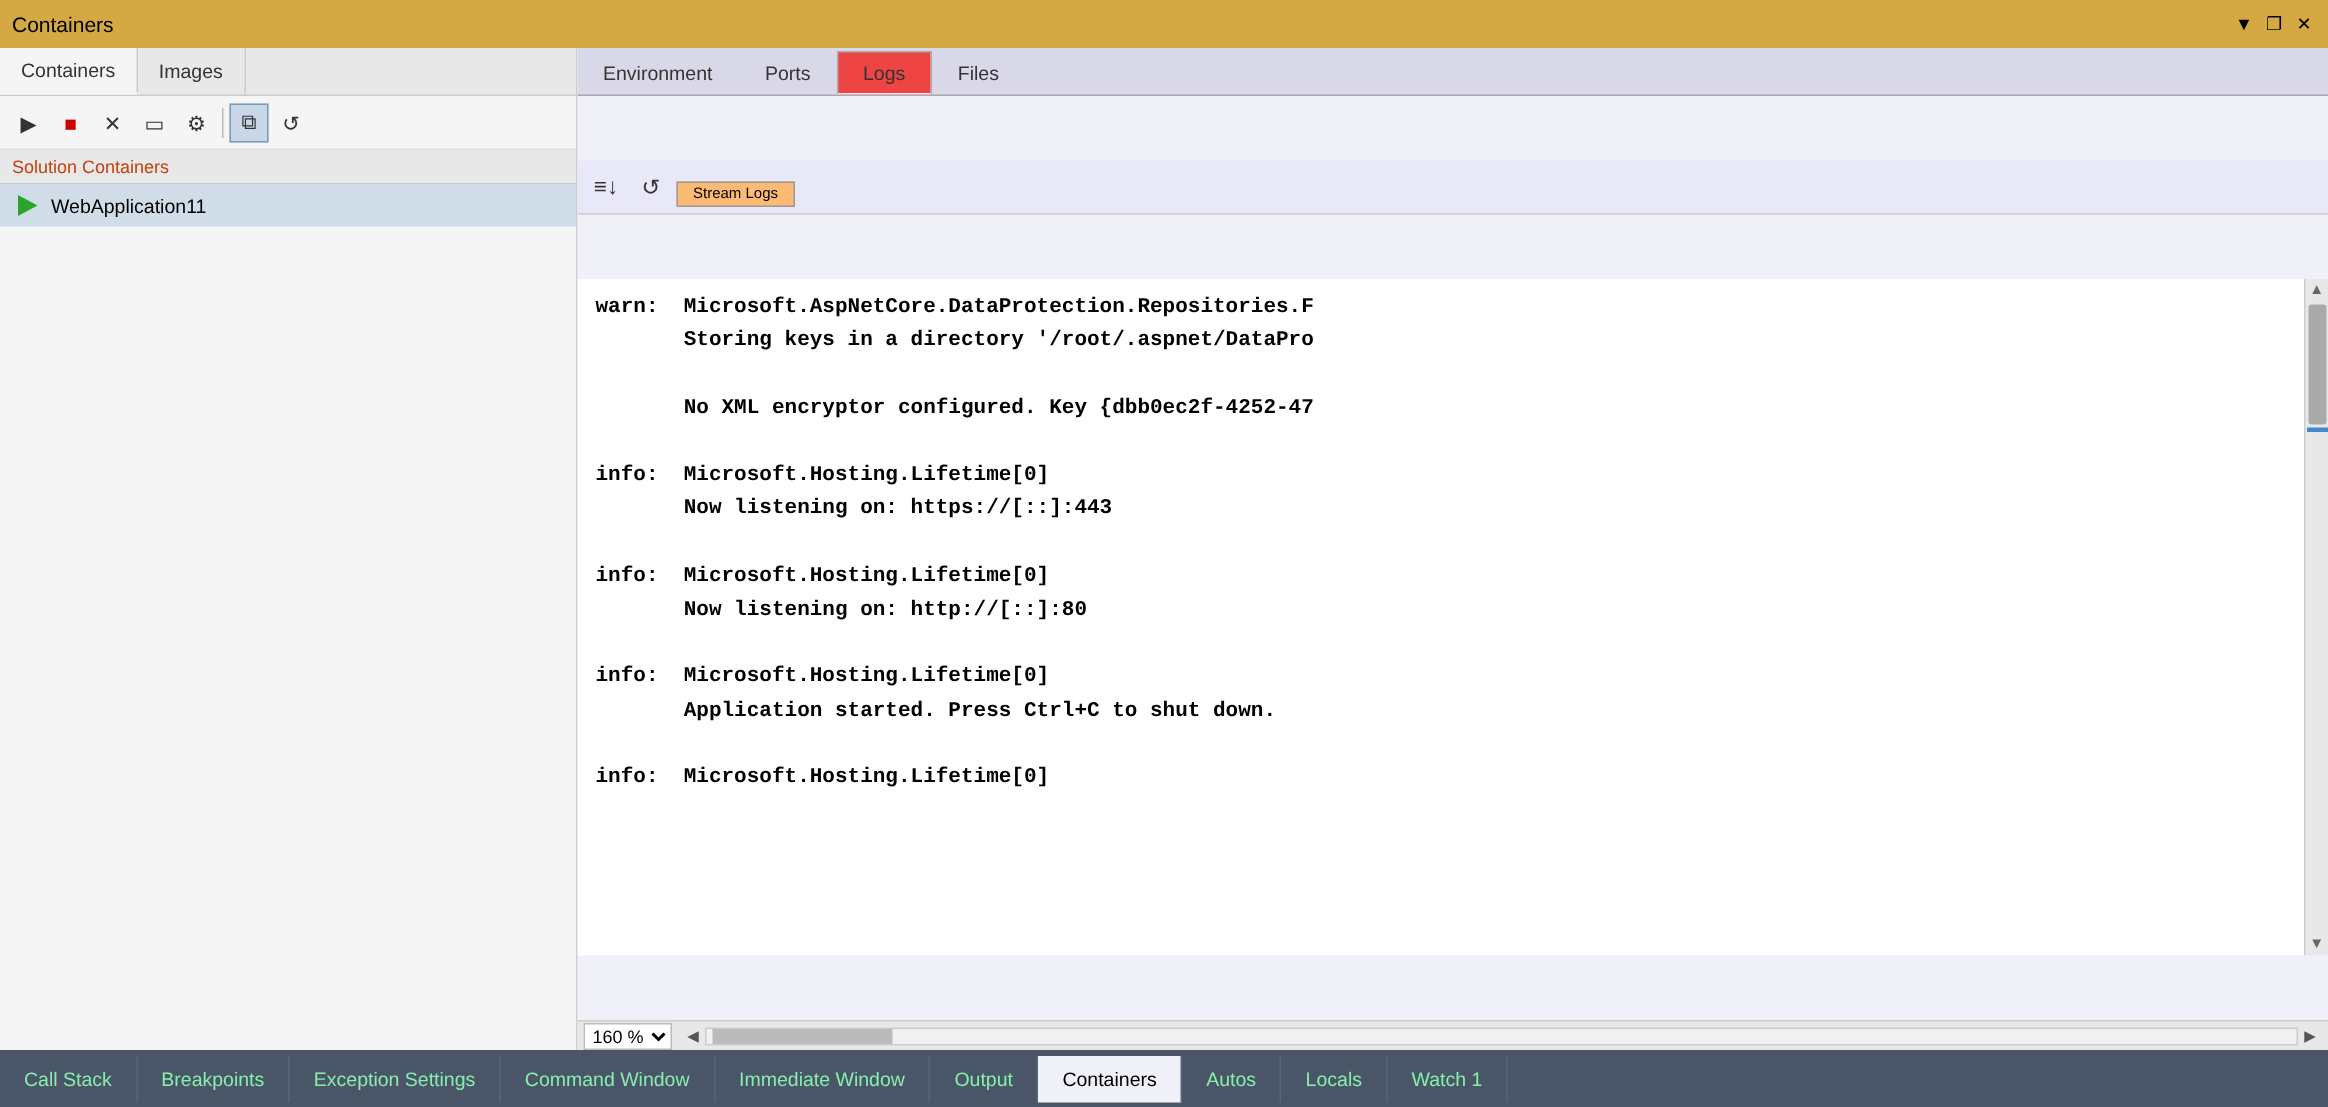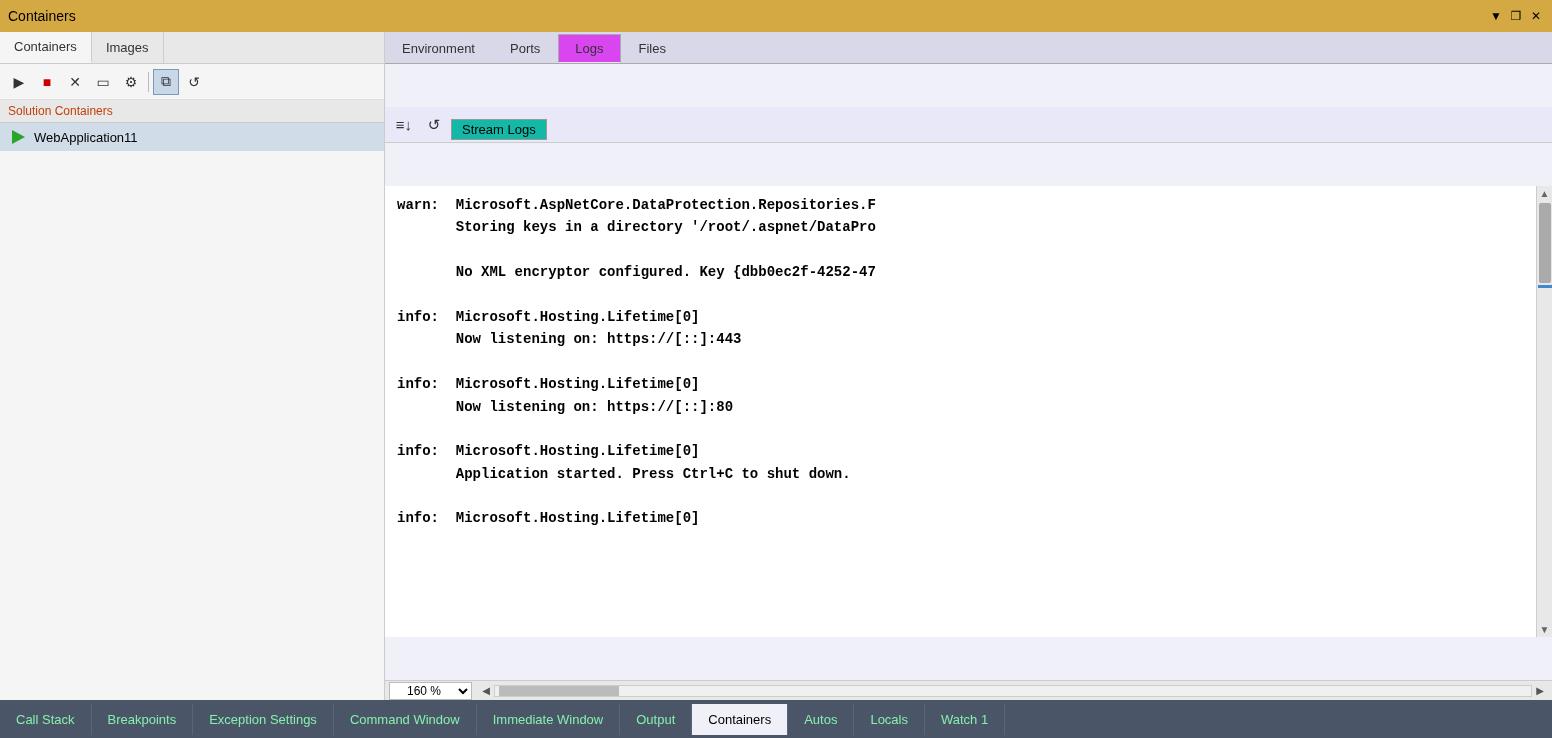--- a/index.html
+++ b/index.html
@@ -173,40 +173,40 @@
     .content-tab {
       padding: 6px 16px;
       font-size: 13px;
       cursor: pointer;
       color: #333;
       border: 1px solid transparent;
       background: transparent;
       margin-right: 1px;
     }
     .content-tab.active {
-      background: #d946ef;
+      background: #ef4444;
       border: 1px solid #aaa;
       border-bottom: 1px solid #e8e8f8;
     }
 
     
     .content-toolbar {
       display: flex;
       align-items: center;
       gap: 4px;
       padding: 4px 6px;
       background: #e8e8f8;
       border-bottom: 1px solid #ccc;
       height: 36px;
     }
     .stream-logs-btn {
       padding: 2px 10px;
       border: 1px solid #999;
-      background: #14b8a6;
-      font-size: 13px;
+      background: #fdba74;
+      font-size: 10px;
       cursor: pointer;
       margin-top: 10px;
     }
     .content-toolbar-btn {
       width: 26px;
       height: 26px;
       display: flex;
       align-items: center;
       justify-content: center;
       cursor: pointer;
@@ -248,21 +248,21 @@
       display: flex;
       align-items: center;
       gap: 2px;
       margin-right: 6px;
       font-size: 12px;
     }
     .zoom-select {
       font-size: 12px;
       border: 1px solid #bbb;
       background: white;
-      padding: 0 13px;
+      padding: 0 1px;
     }
     .h-scroll-track {
       flex: 1;
       height: 12px;
       background: #f0f0f0;
       border: 1px solid #ccc;
       display: flex;
       align-items: center;
     }
     .h-scroll-thumb {
@@ -375,21 +375,21 @@
       <div class="log-output">
         <span class="log-line">warn:  Microsoft.AspNetCore.DataProtection.Repositories.F</span>
         <span class="log-line">       Storing keys in a directory '/root/.aspnet/DataPro</span>
         <span class="log-line">&nbsp;</span>
         <span class="log-line">       No XML encryptor configured. Key {dbb0ec2f-4252-47</span>
         <span class="log-line">&nbsp;</span>
         <span class="log-line">info:  Microsoft.Hosting.Lifetime[0]</span>
         <span class="log-line">       Now listening on: https://[::]:443</span>
         <span class="log-line">&nbsp;</span>
         <span class="log-line">info:  Microsoft.Hosting.Lifetime[0]</span>
-        <span class="log-line">       Now listening on: https://[::]:80</span>
+        <span class="log-line">       Now listening on: http://[::]:80</span>
         <span class="log-line">&nbsp;</span>
         <span class="log-line">info:  Microsoft.Hosting.Lifetime[0]</span>
         <span class="log-line">       Application started. Press Ctrl+C to shut down.</span>
         <span class="log-line">&nbsp;</span>
         <span class="log-line">info:  Microsoft.Hosting.Lifetime[0]</span>
       </div>
 
       <div style="width:16px; background:#e8e8e8; border-left:1px solid #ccc; display:flex; flex-direction:column; align-items:center; flex-shrink:0;">
         <div style="font-size:10px; color:#666; margin-top:2px; cursor:pointer;">▲</div>
         <div style="width:12px; height:80px; background:#aaa; border-radius:2px; margin-top:4px;"></div>

